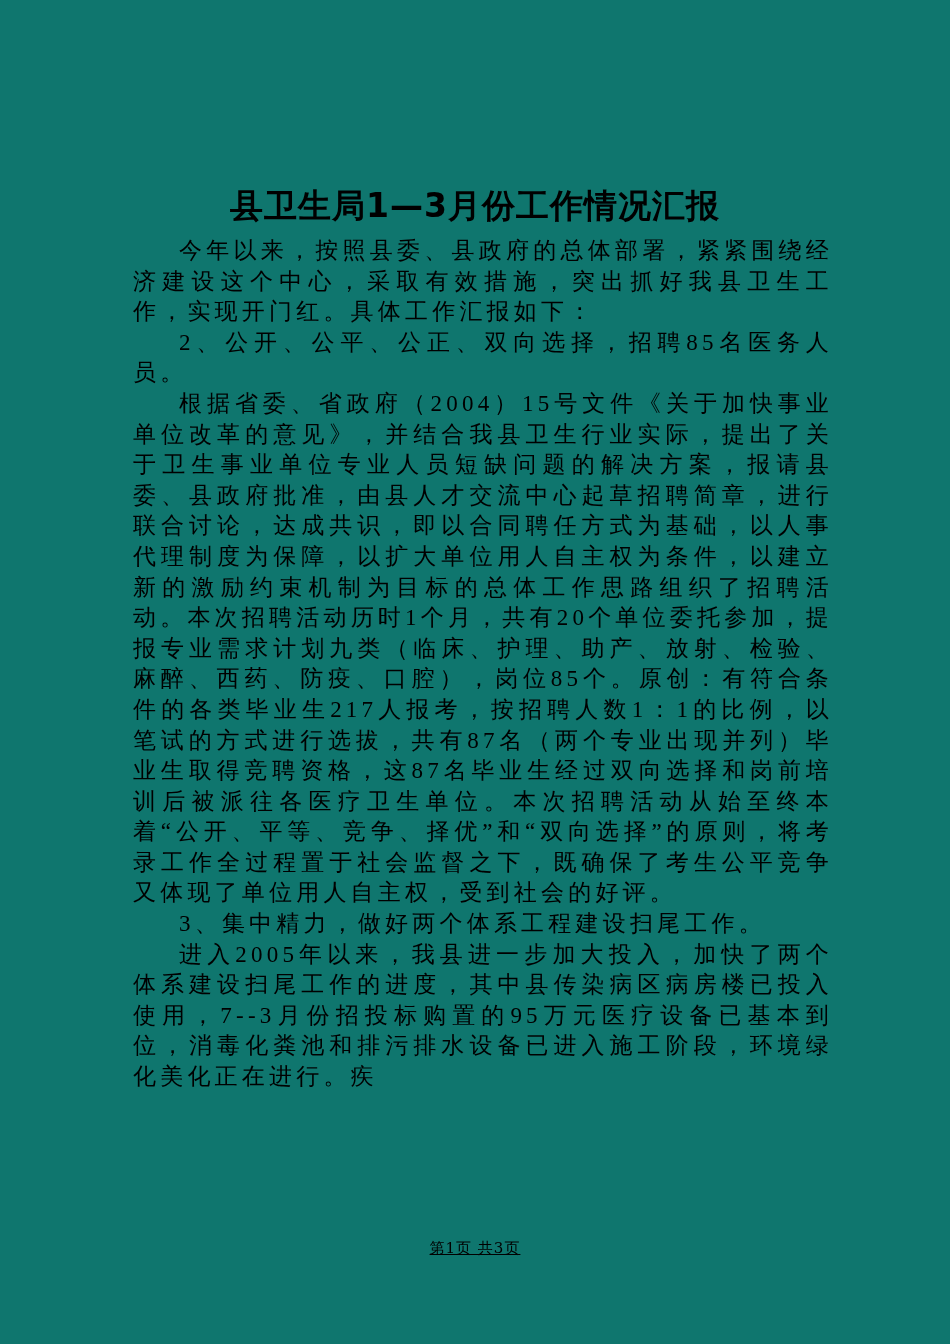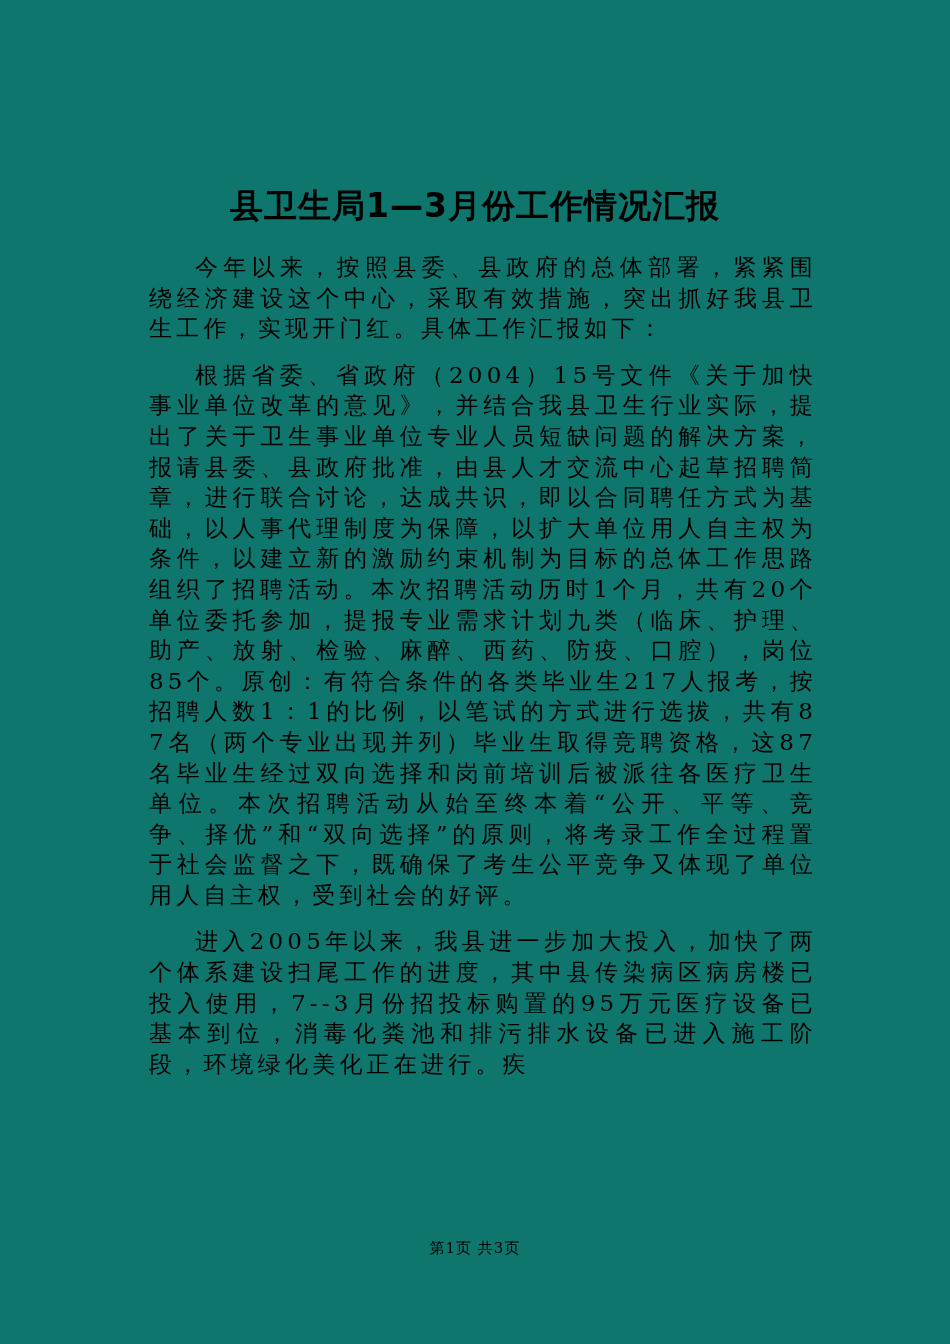--- a/index.html
+++ b/index.html
@@ -39,44 +39,48 @@
     position: absolute;
     top: 236px;
     left: 133px;
     width: 700px;
     font-size: 23px;
     line-height: 30.6px;
     letter-spacing: 4.2px;
     text-align: justify;
   }
   .body-text p {
-    margin: 16px;
+    margin: 0;
     text-indent: 2em;
     word-break: break-all;
+    font-family: Liberation Serif, serif;
   }
   .body-text p.heading {
     text-indent: 2em;
   }
   .footer {
     position: absolute;
     top: 1238px;
     left: 0;
     width: 950px;
     text-align: center;
     font-size: 15px;
     line-height: 20px;
     letter-spacing: 1px;
+    text-decoration: underline;
   }
 </style>
 </head>
 <body>
 
 <div class="page">
   <h1 class="title">县卫生局1—3月份工作情况汇报</h1>
 
   <div class="body-text">
     <p>今年以来，按照县委、县政府的总体部署，紧紧围绕经济建设这个中心，采取有效措施，突出抓好我县卫生工作，实现开门红。具体工作汇报如下：</p>
+    <p class="heading">2、公开、公平、公正、双向选择，招聘85名医务人员。</p>
     <p>根据省委、省政府（2004）15号文件《关于加快事业单位改革的意见》，并结合我县卫生行业实际，提出了关于卫生事业单位专业人员短缺问题的解决方案，报请县委、县政府批准，由县人才交流中心起草招聘简章，进行联合讨论，达成共识，即以合同聘任方式为基础，以人事代理制度为保障，以扩大单位用人自主权为条件，以建立新的激励约束机制为目标的总体工作思路组织了招聘活动。本次招聘活动历时1个月，共有20个单位委托参加，提报专业需求计划九类（临床、护理、助产、放射、检验、麻醉、西药、防疫、口腔），岗位85个。原创：有符合条件的各类毕业生217人报考，按招聘人数1：1的比例，以笔试的方式进行选拔，共有87名（两个专业出现并列）毕业生取得竞聘资格，这87名毕业生经过双向选择和岗前培训后被派往各医疗卫生单位。本次招聘活动从始至终本着“公开、平等、竞争、择优”和“双向选择”的原则，将考录工作全过程置于社会监督之下，既确保了考生公平竞争又体现了单位用人自主权，受到社会的好评。</p>
+    <p class="heading">3、集中精力，做好两个体系工程建设扫尾工作。</p>
     <p>进入2005年以来，我县进一步加大投入，加快了两个体系建设扫尾工作的进度，其中县传染病区病房楼已投入使用，7--3月份招投标购置的95万元医疗设备已基本到位，消毒化粪池和排污排水设备已进入施工阶段，环境绿化美化正在进行。疾</p>
   </div>
 
   <div class="footer">第1页 共3页</div>
 </div>
 
 </body></html>

